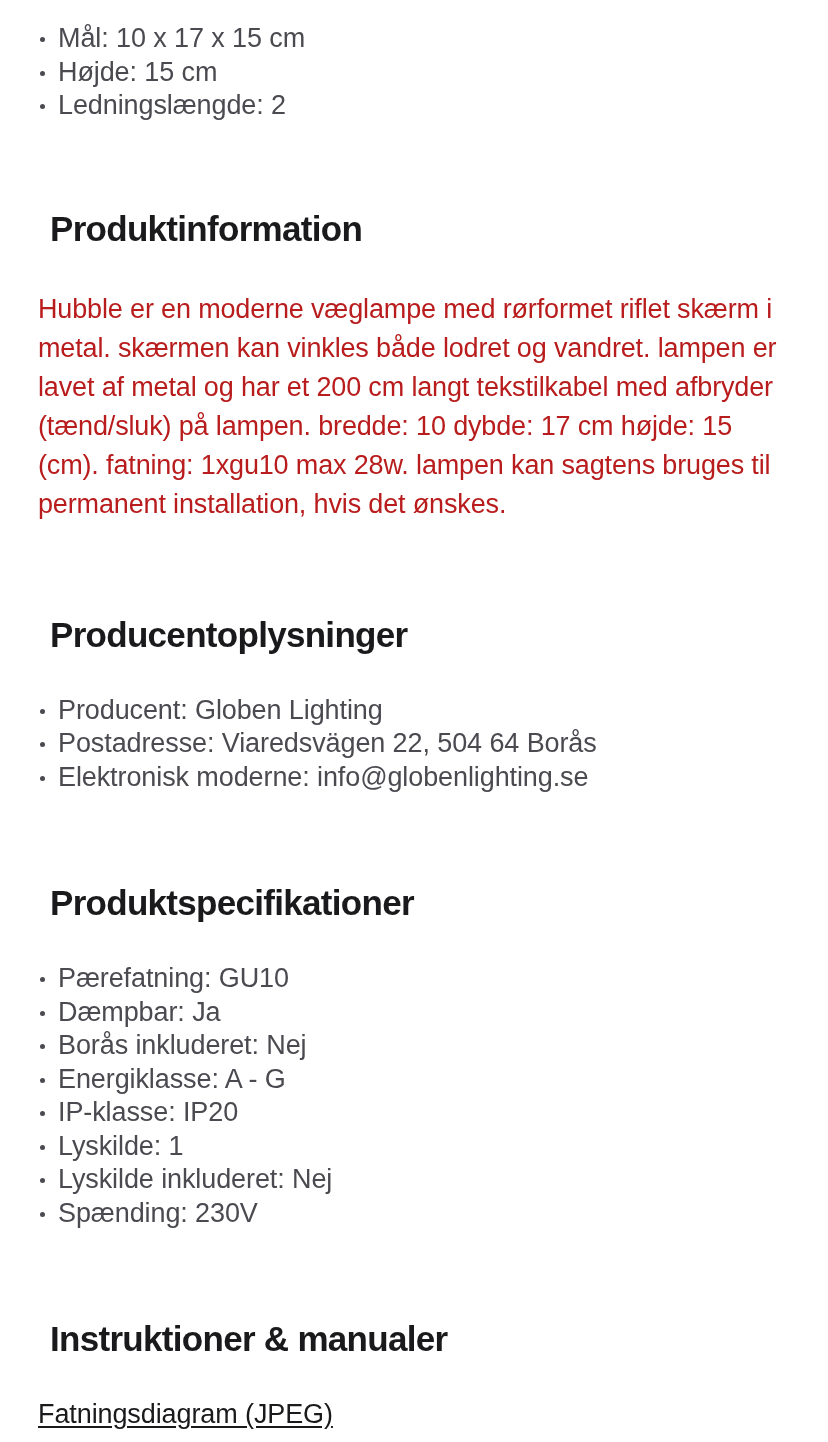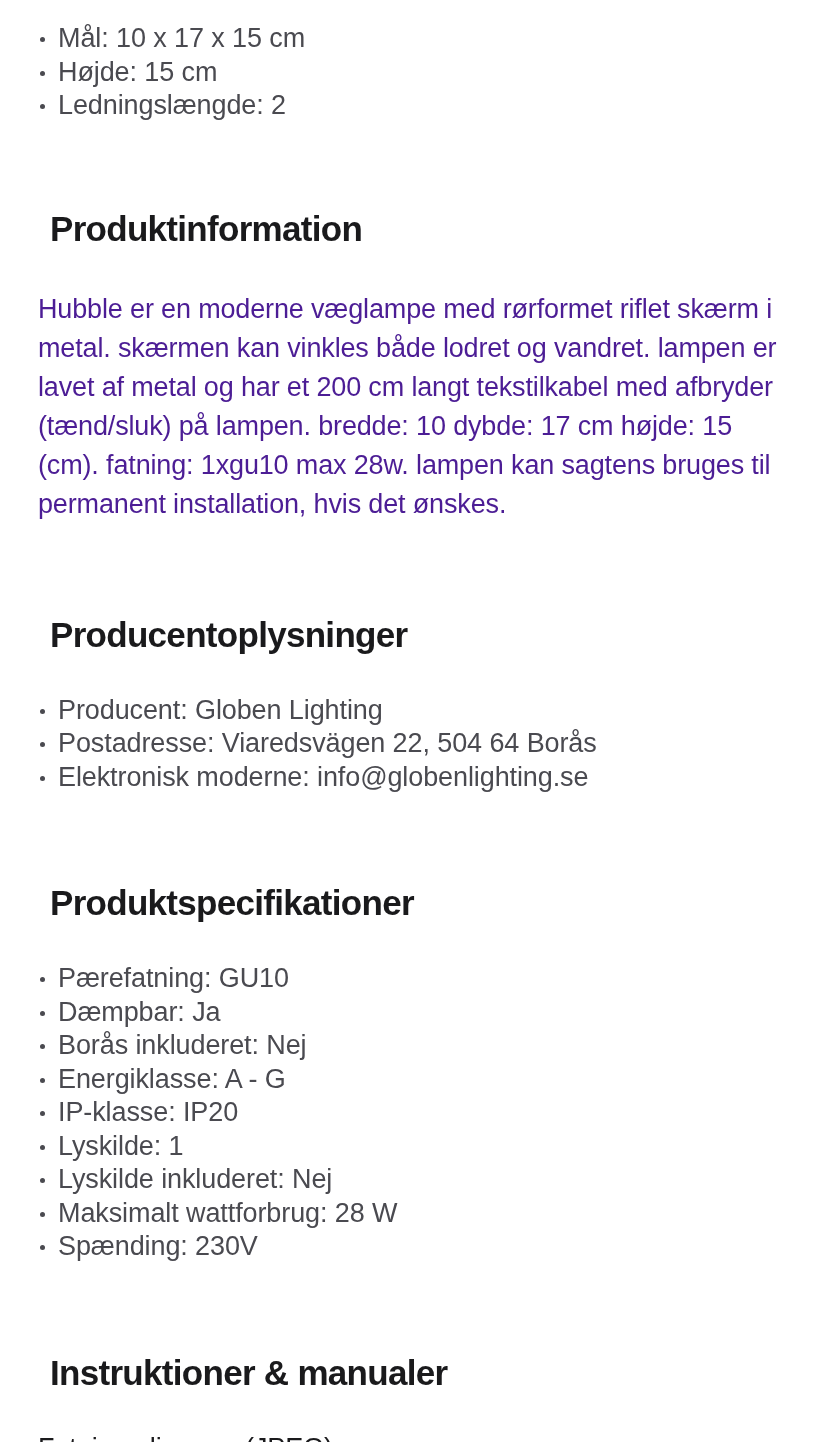--- a/index.html
+++ b/index.html
@@ -56,21 +56,21 @@
     color: #1a1a1c;
     font-size: 35px;
     line-height: 42px;
     font-weight: 700;
     letter-spacing: -0.7px;
   }
 
   
   p.body-copy {
     margin: 0;
-    color: #4c1d95;
+    color: #b91c1c;
     font-size: 27px;
     line-height: 39px;
     letter-spacing: -0.15px;
     max-width: 752px;
   }
 
   
   a.doc-link {
     color: #1a1a1c;
     font-size: 27px;
@@ -125,21 +125,20 @@
   <section class="sec-specs">
     <h2 class="section-heading">Produktspecifikationer</h2>
     <ul class="spec-list">
       <li>Pærefatning: GU10</li>
       <li>Dæmpbar: Ja</li>
       <li>Borås inkluderet: Nej</li>
       <li>Energiklasse: A - G</li>
       <li>IP-klasse: IP20</li>
       <li>Lyskilde: 1</li>
       <li>Lyskilde inkluderet: Nej</li>
-      <li>Maksimalt wattforbrug: 28 W</li>
       <li>Spænding: 230V</li>
     </ul>
   </section>
 
   <section class="sec-manuals">
     <h2 class="section-heading">Instruktioner &amp; manualer</h2>
     <div class="link-wrap">
       <a class="doc-link" href="#">Fatningsdiagram (JPEG)</a>
     </div>
   </section>

